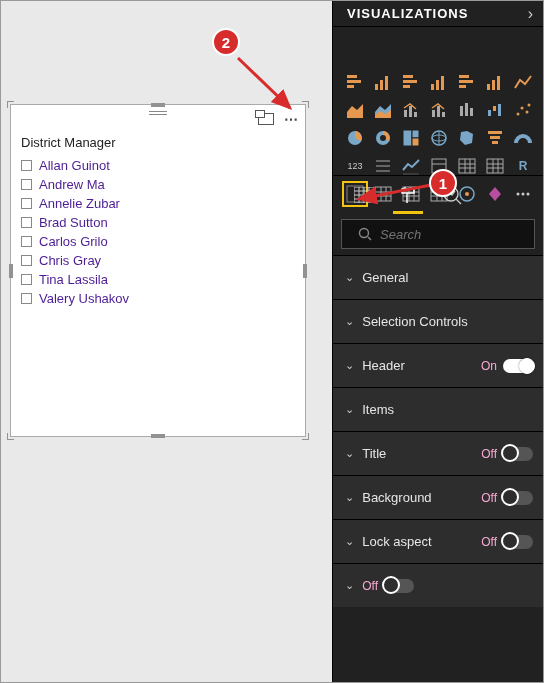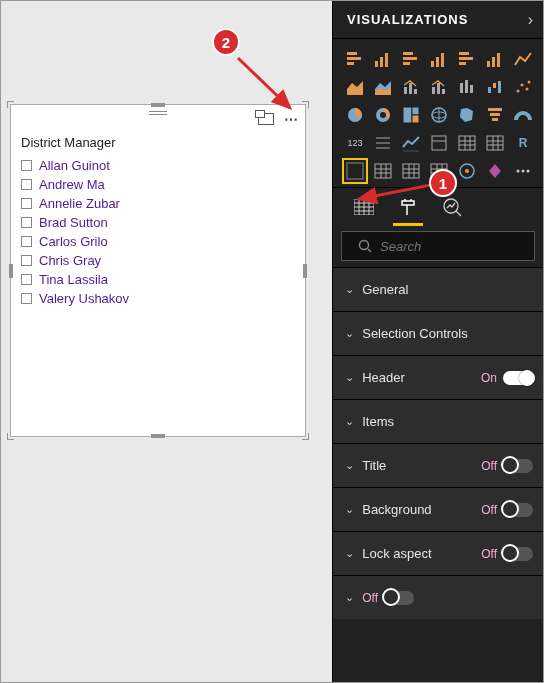--- a/index.html
+++ b/index.html
@@ -22,25 +22,25 @@
   .focus-icon { width:16px; height:12px; border:1px solid #555; position:relative; cursor:pointer;}
   .focus-icon::after{content:"";position:absolute;width:8px;height:6px;border:1px solid #555;left:-4px;top:-4px;background:#fff;}
   .more-icon { font-size:14px; color:#444; letter-spacing:1px; cursor:pointer; font-weight:bold;}
   .field-header { font-size: 13px; color:#222; padding: 2px 24px 6px 10px; }
   .item-list { padding: 0 10px; }
   .item-row { display:flex; align-items:center; gap:7px; padding: 2px 0; cursor:pointer;}
   .chk { width:11px; height:11px; border:1px solid #888; }
   .item-label { font-size: 13px; color:#4c1d95; }
 
   .viz-panel { position:absolute; right:0; top:0; width: 211px; height: 683px; background:#212121; color:#eee; border-left:1px solid #000;}
-  .panel-header { height:38px; display:flex; align-items:center; justify-content:space-between; padding:0 10px 0 14px; background:#212121; border-bottom:1px solid #000;}
+  .panel-header { height:26px; display:flex; align-items:center; justify-content:space-between; padding:0 10px 0 14px; background:#212121; border-bottom:1px solid #000;}
   .panel-title { font-size:13px; letter-spacing:1px; font-weight:600; color:#fff;}
   .chev-right { color:#ccc; font-size:16px; cursor:pointer;}
   .viz-grid { padding:8px 8px 4px 10px; display:grid; grid-template-columns: repeat(7, 24px); grid-auto-rows:24px; gap:4px 4px; }
-  .viz-icon { width:24px; height:24px; display:flex; align-items:center; justify-content:center; cursor:pointer; position:relative;}
+  .viz-icon { width:24px; height:24px; display:flex; align-items:center; justify-content:center; cursor:pointer; position:relative;margin-top:35px;}
   .viz-icon svg { display:block; }
   .viz-icon.selected { outline:2px solid #f1c40f; outline-offset:-1px; }
   .tabrow { display:flex; gap:18px; padding:6px 0 0 18px; height:38px; align-items:flex-start; border-top:1px solid #000;}
   .tab { width:26px; height:26px; display:flex; align-items:center; justify-content:center; cursor:pointer; position:relative; color:#ddd;}
   .tab.active::after { content:""; position:absolute; left:-2px; right:-2px; bottom:-6px; height:3px; background:#f1c40f;}
   .search-wrap { margin:6px 8px; height:30px; background:#111; border:1px solid #555; display:flex; align-items:center; padding:0 16px; gap:8px;}
   .search-wrap svg { flex-shrink:0; }
   .search-input { background:transparent; border:none; outline:none; color:#ccc; font-size:13px; font-style:italic; width:100%; }
   .format-list { display:flex; flex-direction:column; }
   .fmt-row { height:44px; border-top:1px solid #000; display:flex; align-items:center; padding:0 10px 0 12px; cursor:pointer; background:#2d2d2d;}

